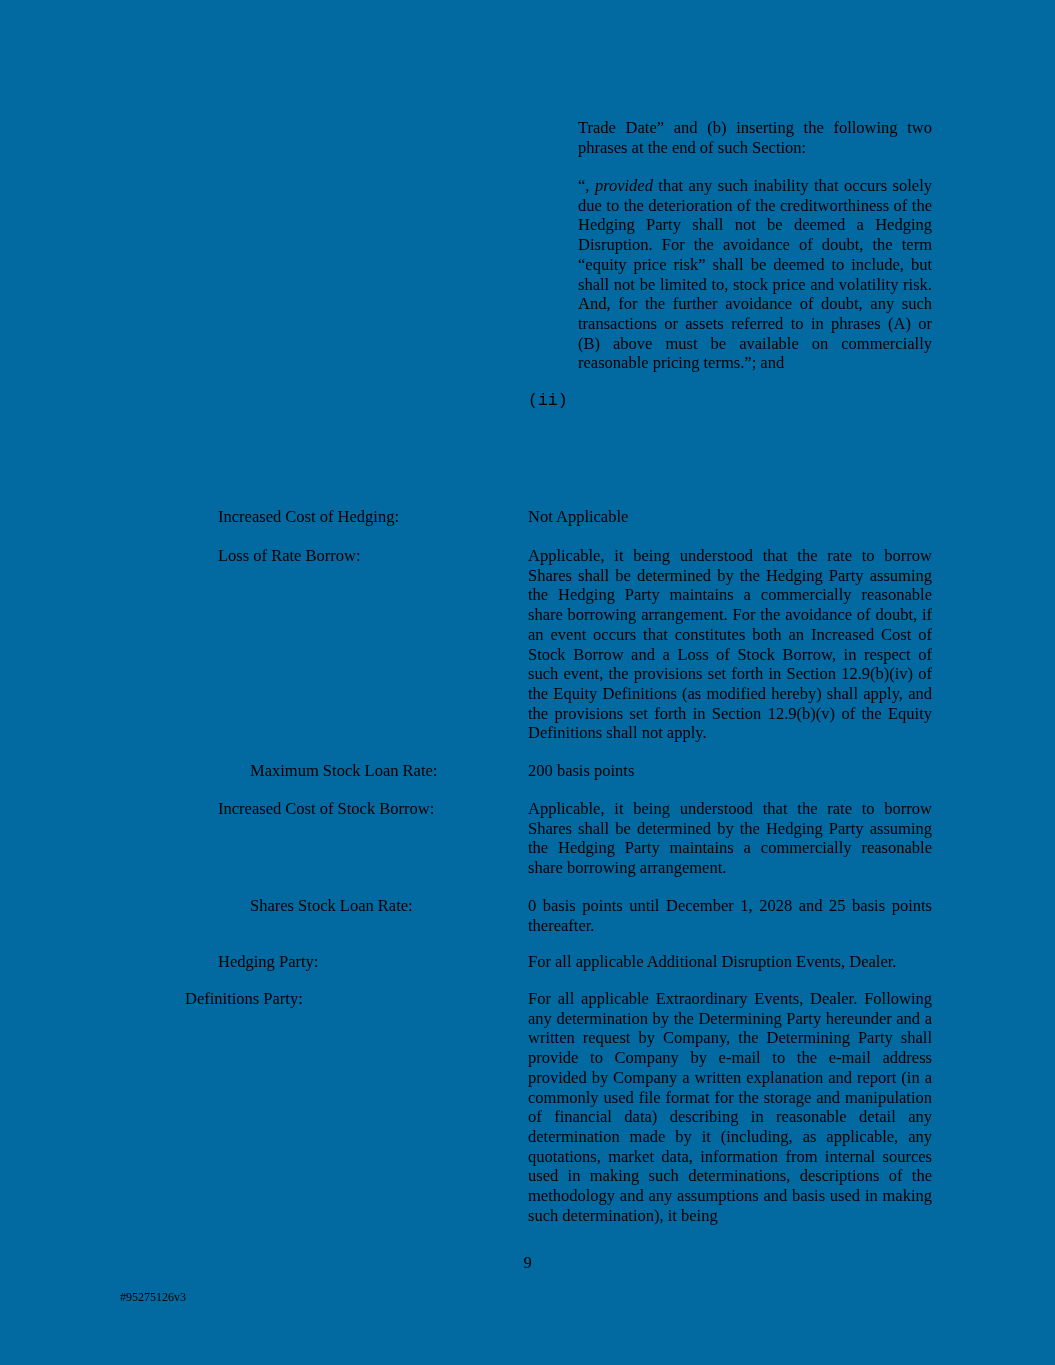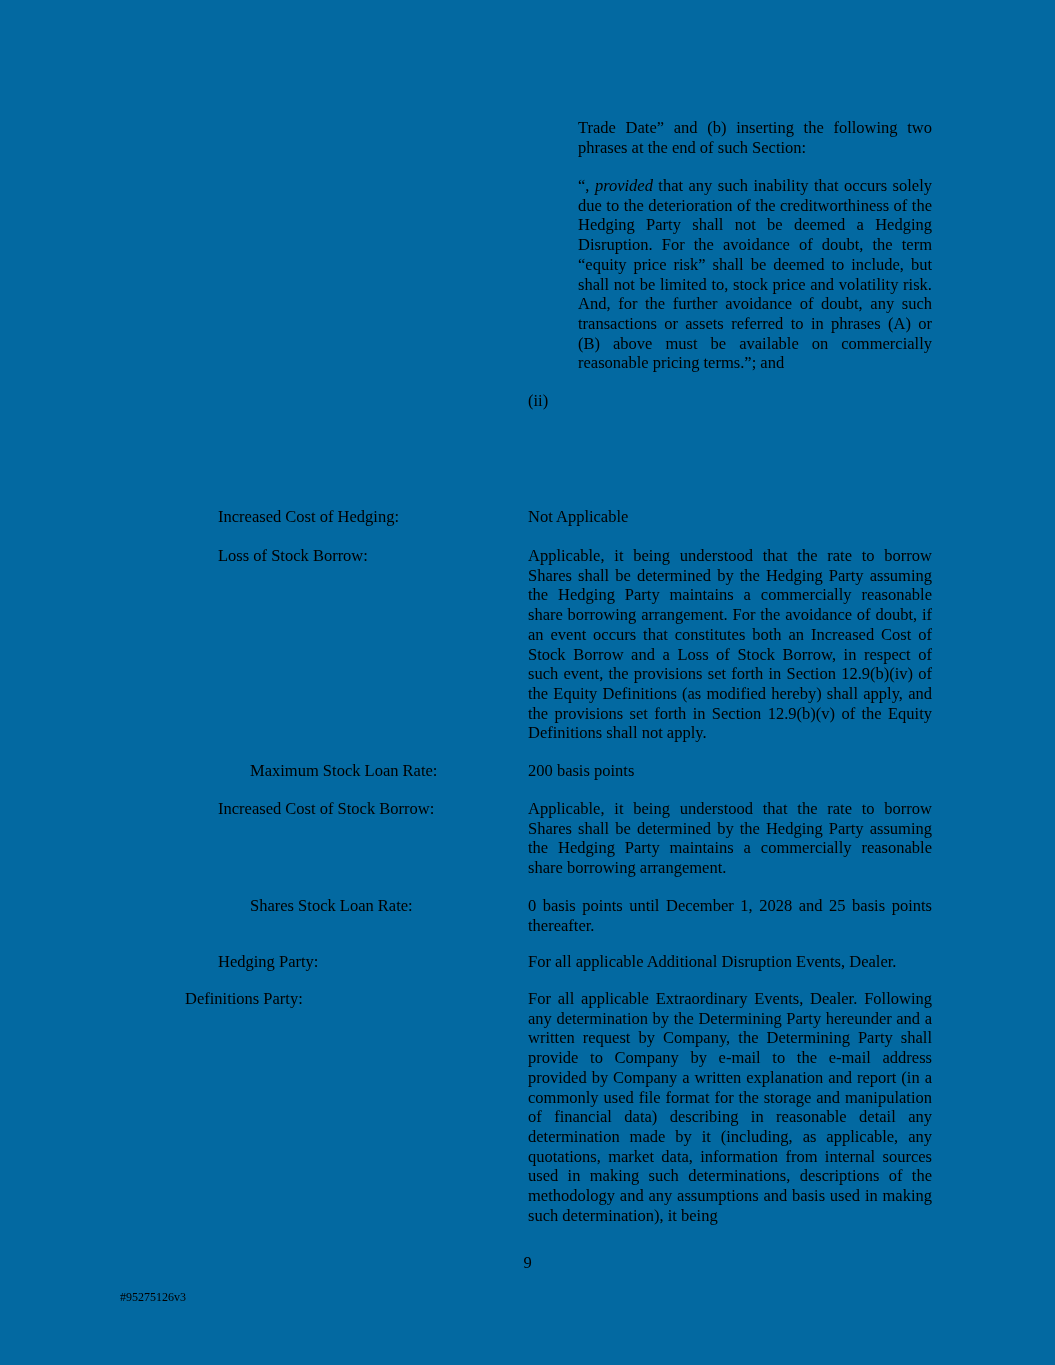--- a/index.html
+++ b/index.html
@@ -20,20 +20,21 @@
   }
   .abs { position: absolute; }
   .just { text-align: justify; }
   
   .amend-col { left: 578px; width: 354px; }
   .item-row { left: 528px; width: 404px; }
   .item-marker {
     position: absolute;
     left: 0;
     top: 0;
+    font-family: Liberation Mono, monospace;
   }
   .item-text {
     margin-left: 50px;
     text-align: justify;
   }
   
   .term-label { position: absolute; white-space: nowrap; }
   .term-value { position: absolute; left: 528px; width: 404px; text-align: justify; }
   .lbl-x-a { left: 185px; }
   .lbl-x-b { left: 218px; }
@@ -68,21 +69,21 @@
   </div>
 
   <div>
 
     <div>
       <span class="term-label lbl-x-b" style="top:507px;">Increased Cost of Hedging:</span>
       <div class="term-value" style="top:507px;">Not Applicable</div>
     </div>
 
     <div>
-      <span class="term-label lbl-x-b" style="top:546px;">Loss of Stock Borrow:</span>
+      <span class="term-label lbl-x-b" style="top:546px;">Loss of Rate Borrow:</span>
       <div class="term-value" style="top:546px;">Applicable, it being understood that the rate to borrow Shares shall be determined by the Hedging Party assuming the Hedging Party maintains a commercially reasonable share borrowing arrangement. For the avoidance of doubt, if an event occurs that constitutes both an Increased Cost of Stock Borrow and a Loss of Stock Borrow, in respect of such event, the provisions set forth in Section 12.9(b)(iv) of the Equity Definitions (as modified hereby) shall apply, and the provisions set forth in Section 12.9(b)(v) of the Equity Definitions shall not apply.</div>
     </div>
 
     <div>
       <span class="term-label lbl-x-c" style="top:761px;">Maximum Stock Loan Rate:</span>
       <div class="term-value" style="top:761px;">200 basis points</div>
     </div>
 
     <div>
       <span class="term-label lbl-x-b" style="top:799px;">Increased Cost of Stock Borrow:</span>

